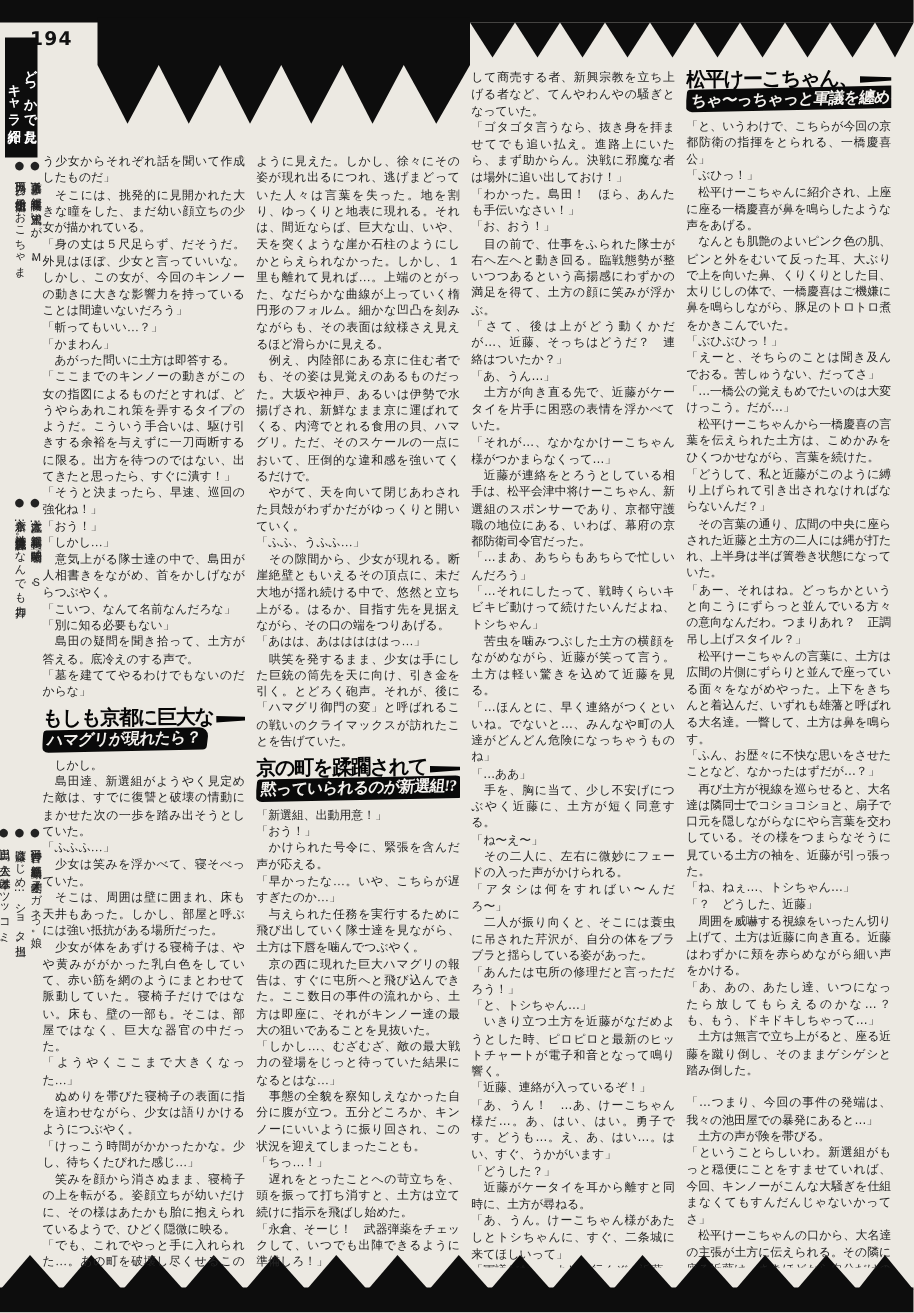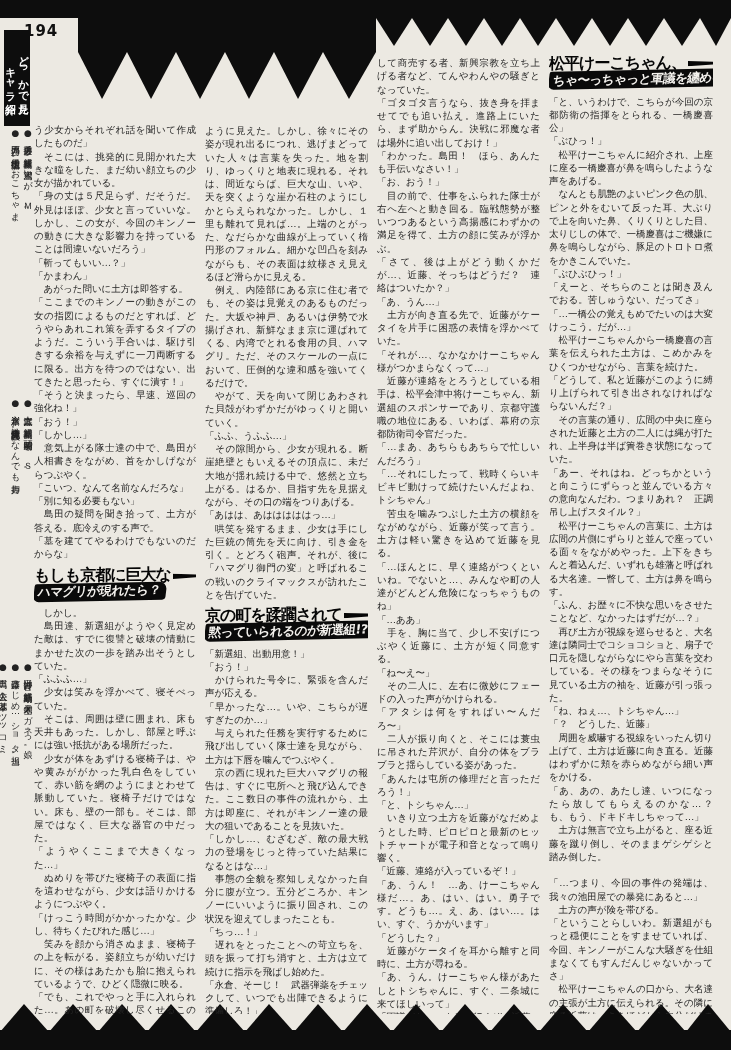--- a/index.html
+++ b/index.html
@@ -15,21 +15,21 @@
            line-height:13px;text-align:center;padding:2px 0;}
   #sbTitle span{display:block;}
   .sb-block{left:2px;width:32px;writing-mode:vertical-rl;text-orientation:upright;
             font-size:9px;line-height:12.5px;letter-spacing:0.5px;color:#222;}
   .sb-block span{display:block;}
   
   .col{overflow:hidden;font-size:9.5px;line-height:13.25px;text-align:justify;
        color:#242424;margin-top:16px;}
   .col p{margin:0;white-space:pre-line;text-justify:inter-character;}
   #col1{left:34px;top:108px;width:162px;height:890px;font-family:Liberation Serif, serif;}
-  #col2{left:205px;top:108px;width:163px;height:890px;}
+  #col2{left:205px;top:108px;width:163px;height:890px;font-family:Liberation Serif, serif;}
   #col3{left:377px;top:40px;width:163px;height:958px;}
   #col4{left:549px;top:40px;width:164px;height:958px;}
   
   .bh{margin:7px 0 6px 0;position:relative;}
   .bh .l1{display:block;font-size:16px;font-weight:bold;letter-spacing:-1px;color:#060606;
           white-space:nowrap;position:relative;transform:rotate(-0.5deg);}
   .bh .l1 .swoosh{display:inline-block;vertical-align:middle;width:46px;height:7px;background:#060606;
           margin-left:2px;clip-path:polygon(0 20%,100% 45%,100% 55%,0 95%);}
   .bh .l2{display:inline-block;background:#0a0a0a;color:#f4f2ee;font-weight:bold;font-size:12.5px;
           letter-spacing:-0.5px;padding:2px 6px 3px 4px;transform:skewX(-8deg) rotate(-1.2deg);

